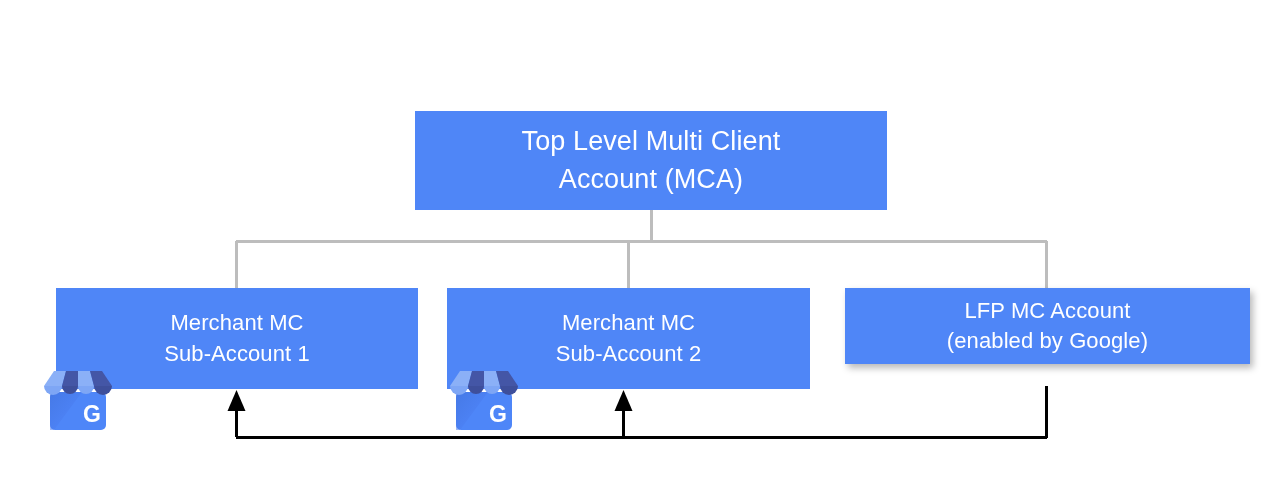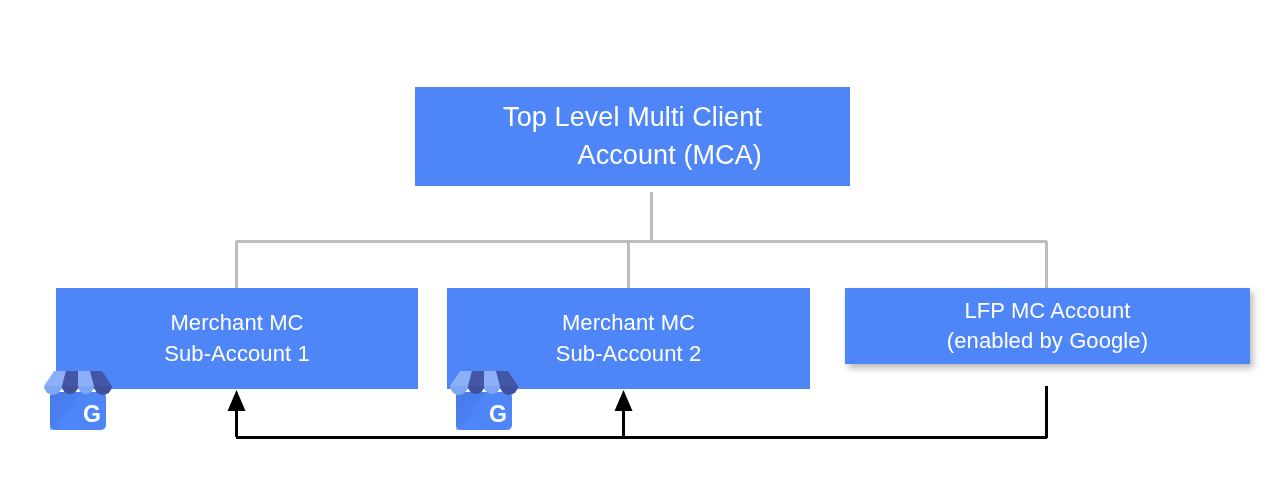--- a/index.html
+++ b/index.html
@@ -35,25 +35,24 @@
     display: flex;
     align-items: center;
     justify-content: center;
     text-align: center;
     line-height: 1.38;
     white-space: pre-line;
     letter-spacing: 0.1px;
   }
   #node-top {
     left: 415px;
-    top: 87px;
-    width: 435px;
+    top: 111px;
+    width: 472px;
     height: 99px;
     font-size: 27px;
-    text-align: right;
   }
   #node-sub1 {
     left: 56px;
     top: 288px;
     width: 362px;
     height: 101px;
     font-size: 22px;
   }
   #node-sub2 {
     left: 447px;

